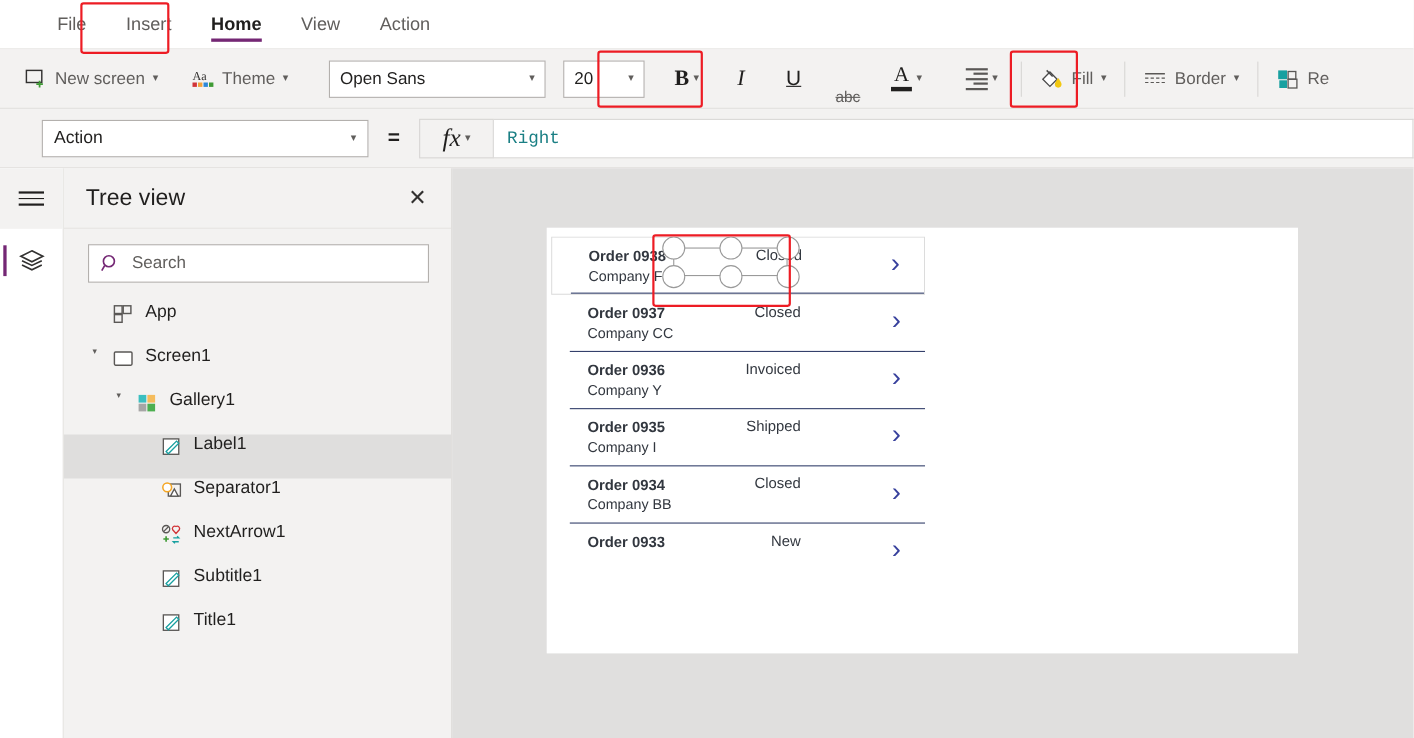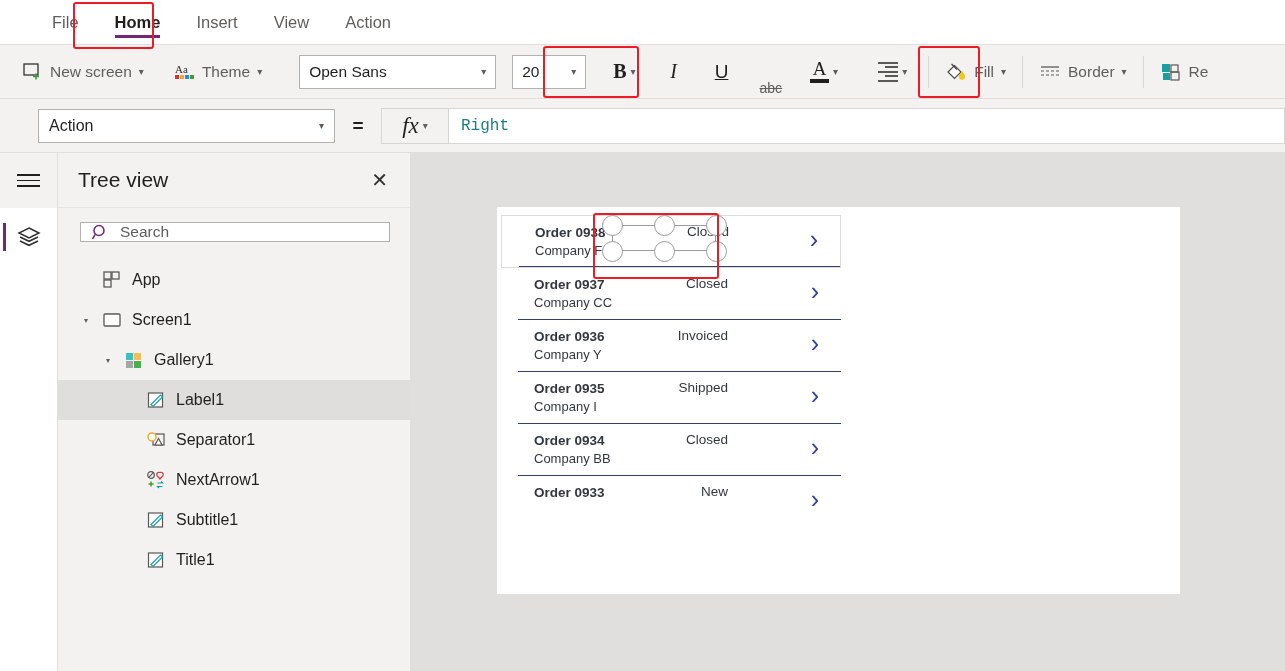--- a/index.html
+++ b/index.html
@@ -134,32 +134,32 @@
     background: #f3f2f1; border-right: 1px solid #e1dfdd;
   }
   .tree-head {
     height: 55px; display: flex; align-items: center; justify-content: space-between;
     padding: 0 18px 0 20px; border-bottom: 1px solid #e6e4e2;
   }
   .tree-title { font-size: 21px; color: #201f1e; }
   .closebtn { font-size: 20px; color: #323130; cursor: pointer; line-height: 1; padding: 4px; }
   .searchwrap { padding: 14px 20px 10px 22px; }
   .searchbox {
-    height: 20px; background: #fff; border: 1px solid #b3b0ad;
+    height: 35px; background: #fff; border: 1px solid #b3b0ad;
     display: flex; align-items: center; gap: 10px; padding: 0 10px;
   }
   .searchbox input {
     border: none; outline: none; font-size: 15.5px; color: #605e5c;
     font-family: "Liberation Sans", sans-serif; background: transparent; width: 100%;
   }
   .searchbox input::placeholder { color: #605e5c; }
 
   .treelist { padding-top: 8px; }
   .trow {
-    display: flex; align-items: center; height: 40px; cursor: pointer;
+    display: flex; align-items: flex-start; height: 40px; cursor: pointer;
     font-size: 16px; color: #201f1e; gap: 9px; padding-right: 10px;
   }
   .trow.selected { background: #dfdedd; }
   .tw-caret {
     width: 12px; display: flex; align-items: center; justify-content: center;
     font-size: 8px; color: #605e5c;
   }
   .tw-icon { width: 22px; height: 22px; display: flex; align-items: center; justify-content: center; flex: none; }
 
   
@@ -207,26 +207,26 @@
   .redbox-label { left: 593px; top: 213px; width: 126px; height: 66px; }
 </style>
 </head>
 <body>
 
 <div class="tabbar">
   <div class="tabs">
     <div class="tab">
       <span>File</span>
     </div>
+    <div class="tab">
+      <span>Insert</span>
+    </div>
     <div class="tab active">
       <span>Home</span>
       <span class="tab-underline"></span>
-    </div>
-    <div class="tab">
-      <span>Insert</span>
     </div>
     <div class="tab">
       <span>View</span>
     </div>
     <div class="tab">
       <span>Action</span>
     </div>
   </div>
 </div>
 <div class="redbox redbox-tab"></div>

